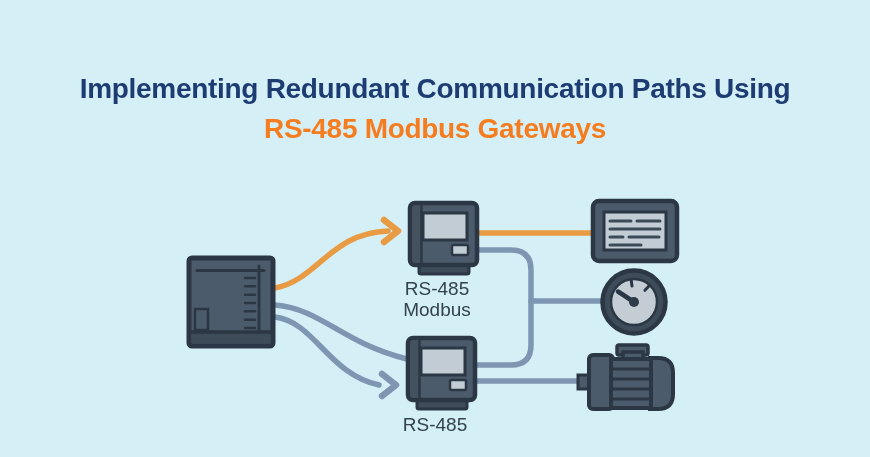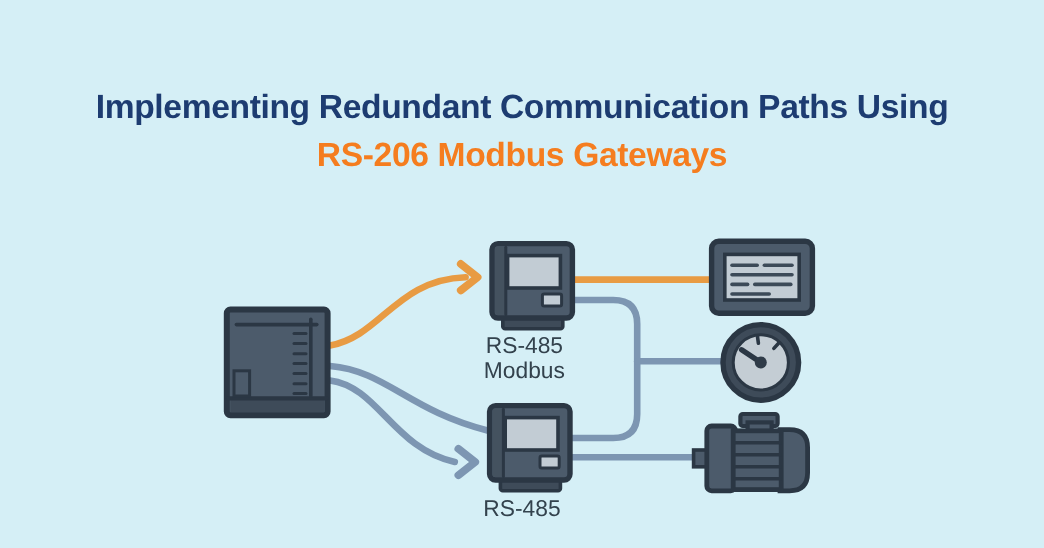--- a/index.html
+++ b/index.html
@@ -54,21 +54,21 @@
   .wire-b{stroke:var(--wire-blue);fill:none;stroke-width:5.5;stroke-linecap:round;}
   .arrow-o{stroke:var(--wire-orange);fill:none;stroke-width:6.5;stroke-linecap:round;stroke-linejoin:round;}
   .arrow-b{stroke:var(--wire-blue);fill:none;stroke-width:6.5;stroke-linecap:round;stroke-linejoin:round;}
 </style>
 </head>
 <body>
 
 <div class="stage">
 
   <h1 class="title-line1">Implementing Redundant Communication Paths Using</h1>
-  <h2 class="title-line2">RS-206 Modbus Gateways</h2>
+  <h2 class="title-line2">RS-485 Modbus Gateways</h2>
 
   <svg class="diagram-svg" viewBox="0 0 870 457">
     <defs>
       <g id="gateway">
         <rect class="dk" x="9" y="61" width="50" height="10" rx="2" stroke-width="3"></rect>
         <rect class="sh" x="0" y="0" width="67" height="62" rx="5" stroke-width="4.5"></rect>
         <rect x="2.5" y="2.5" width="9" height="57" rx="2" fill="#44525f"></rect>
         <line class="ln" x1="11.5" y1="3" x2="11.5" y2="59" stroke-width="2.5"></line>
         <rect class="scr" x="13" y="10" width="44" height="27" stroke-width="3"></rect>
         <rect class="scr" x="42" y="42" width="16" height="10" rx="1.5" stroke-width="2.5"></rect>

